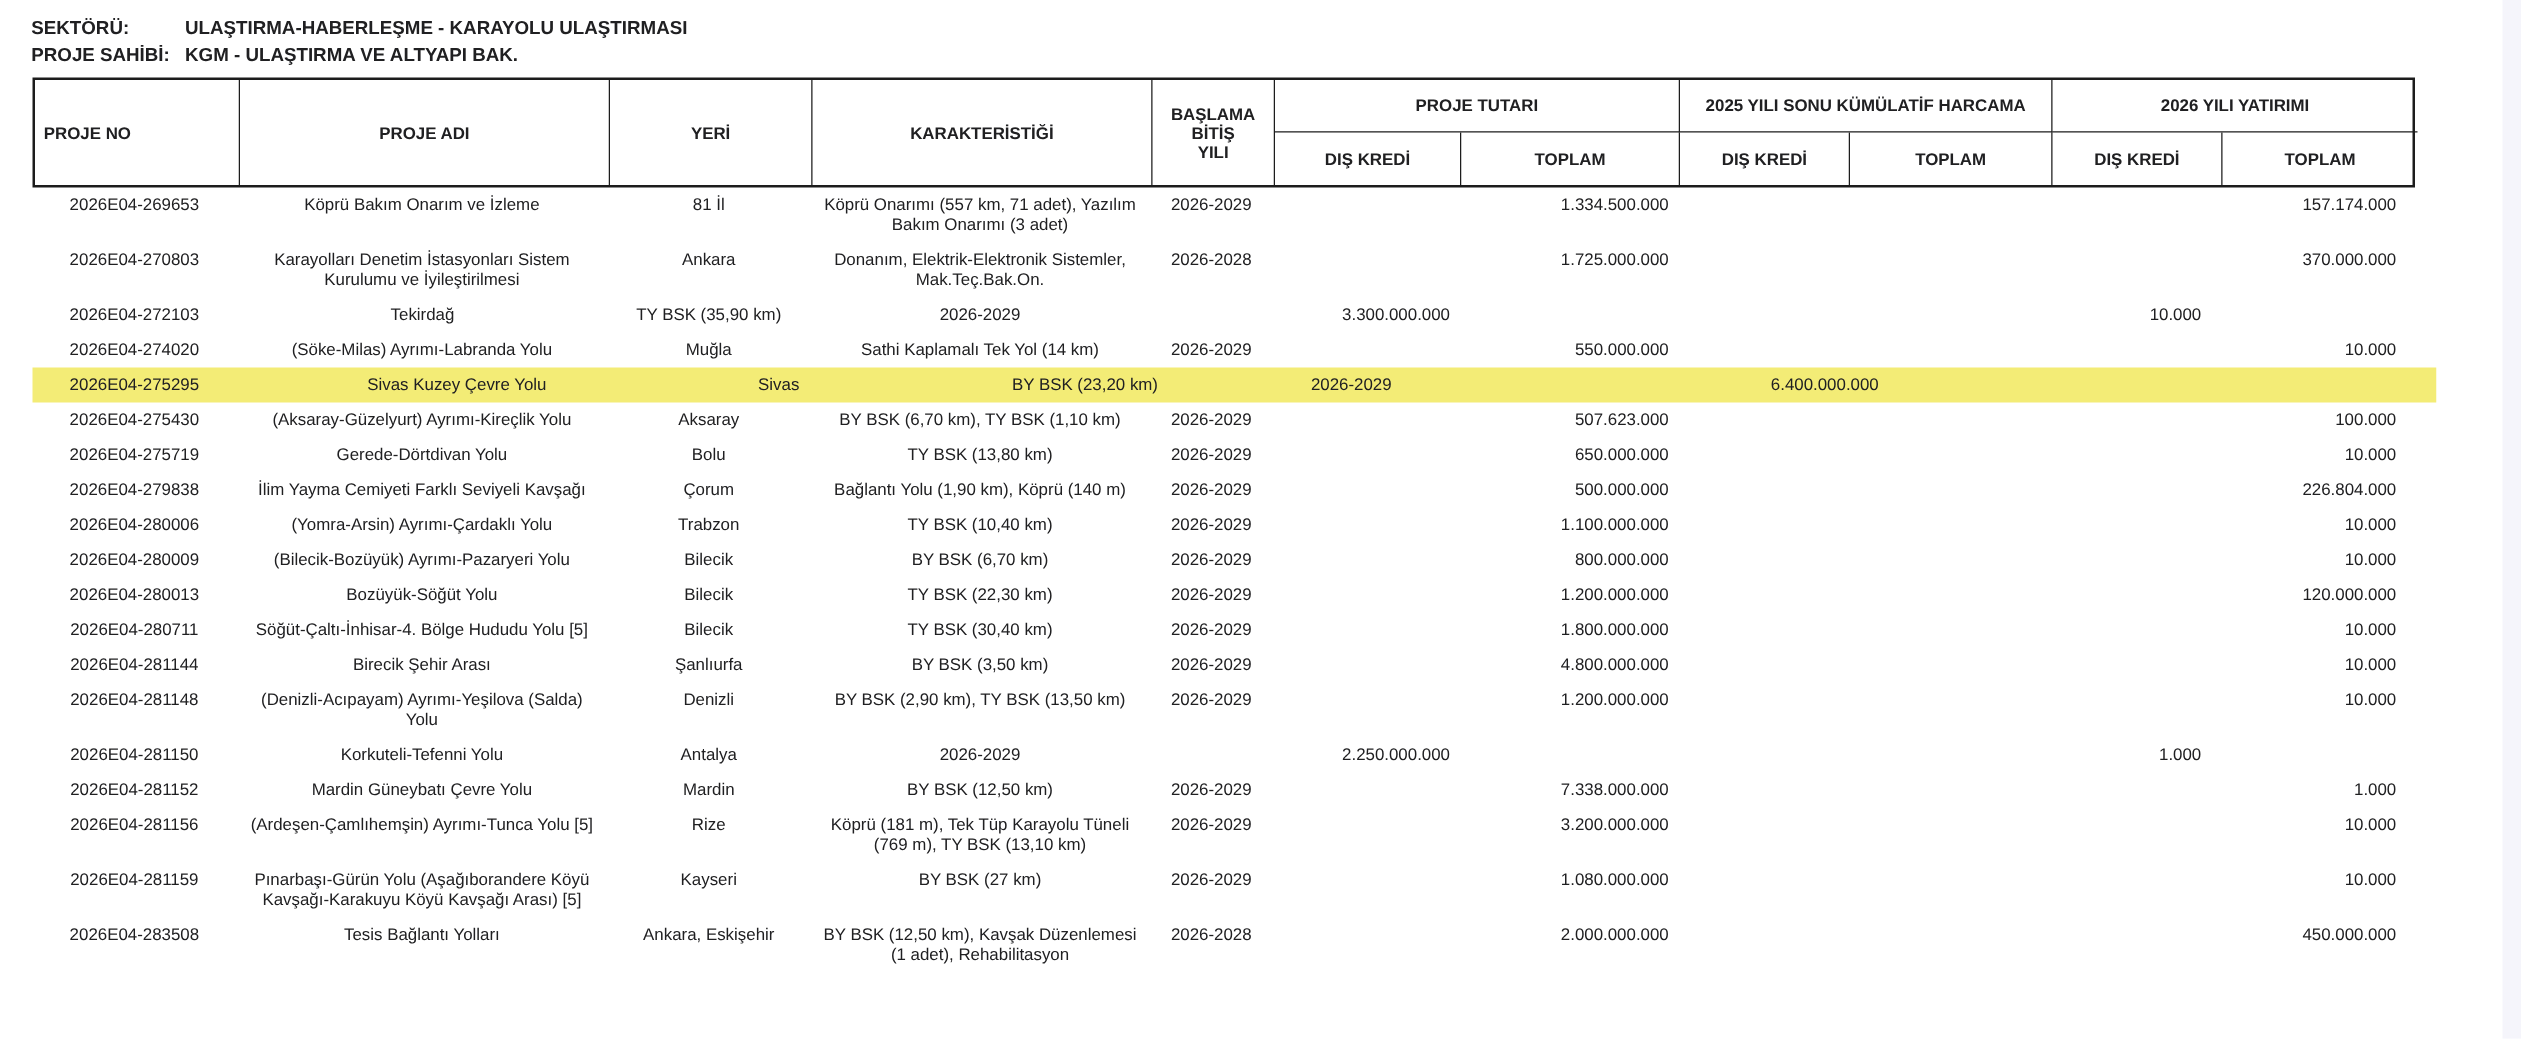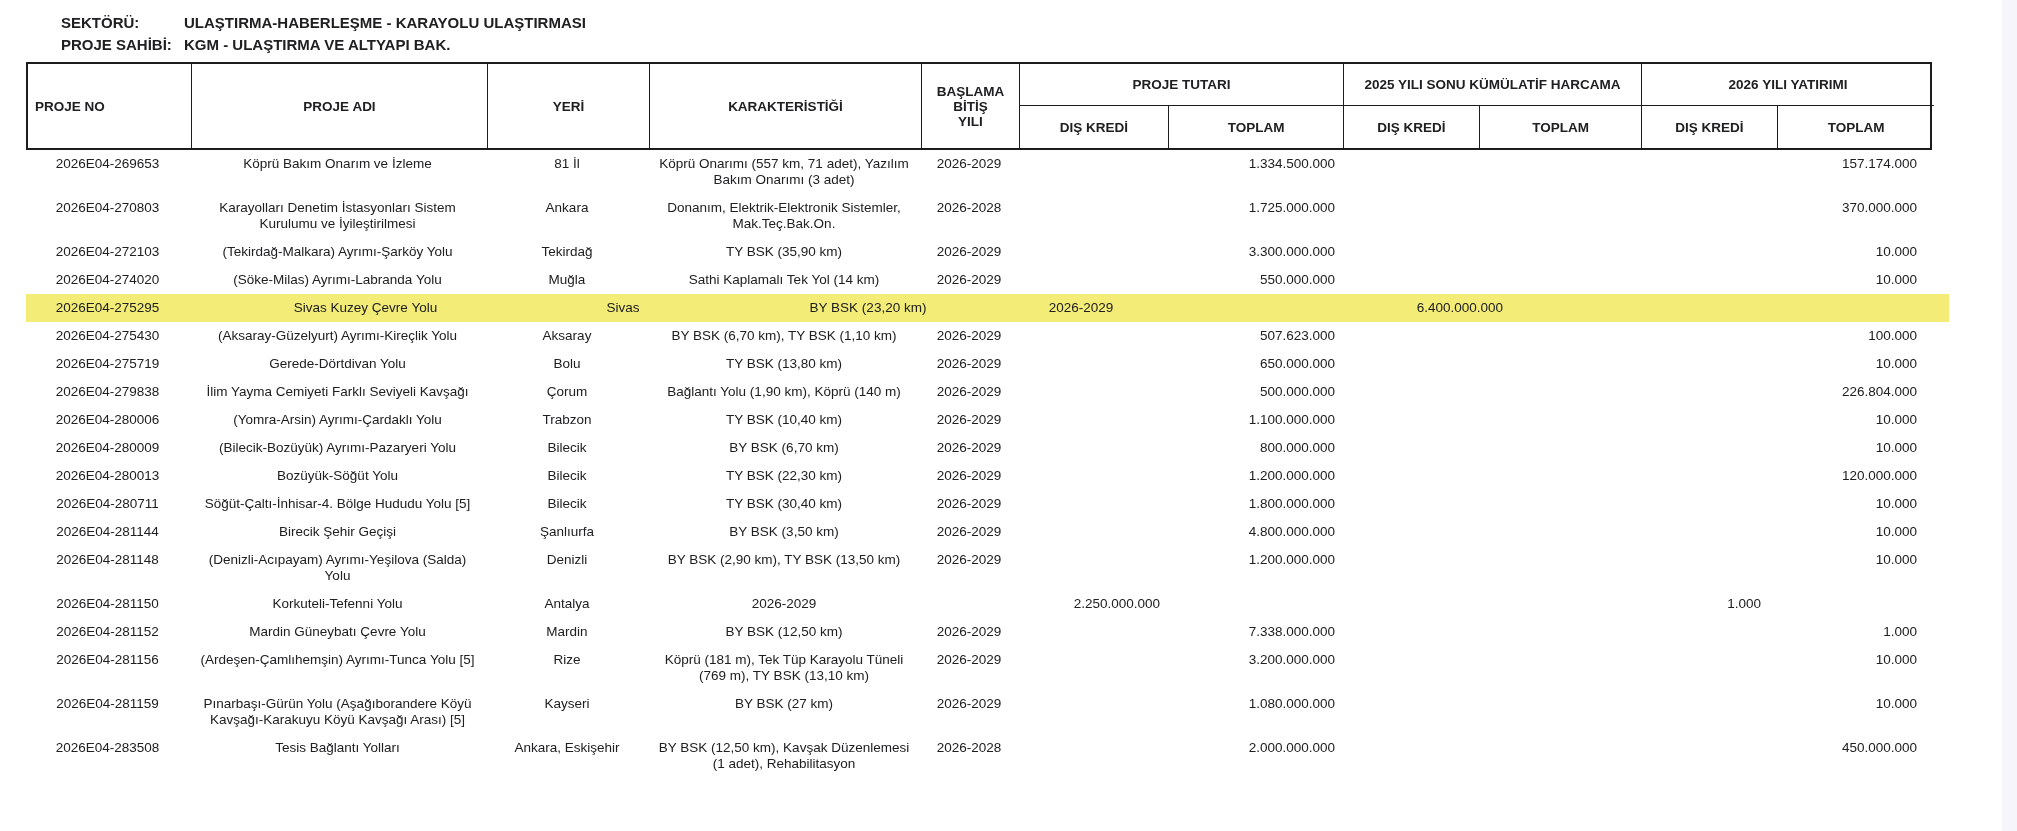--- a/index.html
+++ b/index.html
@@ -9,21 +9,21 @@
     font-family:"Liberation Sans","DejaVu Sans",sans-serif;
     color:#202022;
     -webkit-font-smoothing:antialiased;
   }
   
   .page-edge{position:absolute;top:0;right:0;width:15px;height:831px;background:var(--page-edge,#f5f5fb);}
 
   
   .info{position:absolute;left:25px;top:12px;font-size:15px;font-weight:bold;line-height:22px;}
   .info-row{display:flex;}
-  .info-label{width:123px;margin-left:36px;}
+  .info-label{width:123px;}
   .info-value{white-space:nowrap;}
 
   
   .tbl{position:absolute;left:26px;top:62px;width:1906px;}
   .grid{display:grid;grid-template-columns:164px 296px 162px 272px 98px 149px 175px 136px 162px 136px 156px;}
 
   
   .tbl-header{
     border:2px solid #1c1c1c;
     grid-template-rows:42px 42px;
@@ -118,21 +118,20 @@
     <div class="cell">2026-2028</div>
     <div class="cell num"></div>
     <div class="cell num pt">1.725.000.000</div>
     <div class="cell num"></div>
     <div class="cell num"></div>
     <div class="cell num"></div>
     <div class="cell num last">370.000.000</div>
   </div>
       <div class="grid row">
     <div class="cell l">2026E04-272103</div>
-    <div class="cell l">(Tekirdağ-Malkara) Ayrımı-Şarköy Yolu</div>
     <div class="cell">Tekirdağ</div>
     <div class="cell">TY BSK (35,90 km)</div>
     <div class="cell">2026-2029</div>
     <div class="cell num"></div>
     <div class="cell num pt">3.300.000.000</div>
     <div class="cell num"></div>
     <div class="cell num"></div>
     <div class="cell num"></div>
     <div class="cell num last">10.000</div>
   </div>
@@ -248,21 +247,21 @@
     <div class="cell">2026-2029</div>
     <div class="cell num"></div>
     <div class="cell num pt">1.800.000.000</div>
     <div class="cell num"></div>
     <div class="cell num"></div>
     <div class="cell num"></div>
     <div class="cell num last">10.000</div>
   </div>
       <div class="grid row">
     <div class="cell l">2026E04-281144</div>
-    <div class="cell l">Birecik Şehir Geçişi</div>
+    <div class="cell l">Birecik Şehir Arası</div>
     <div class="cell">Şanlıurfa</div>
     <div class="cell">BY BSK (3,50 km)</div>
     <div class="cell">2026-2029</div>
     <div class="cell num"></div>
     <div class="cell num pt">4.800.000.000</div>
     <div class="cell num"></div>
     <div class="cell num"></div>
     <div class="cell num"></div>
     <div class="cell num last">10.000</div>
   </div>

